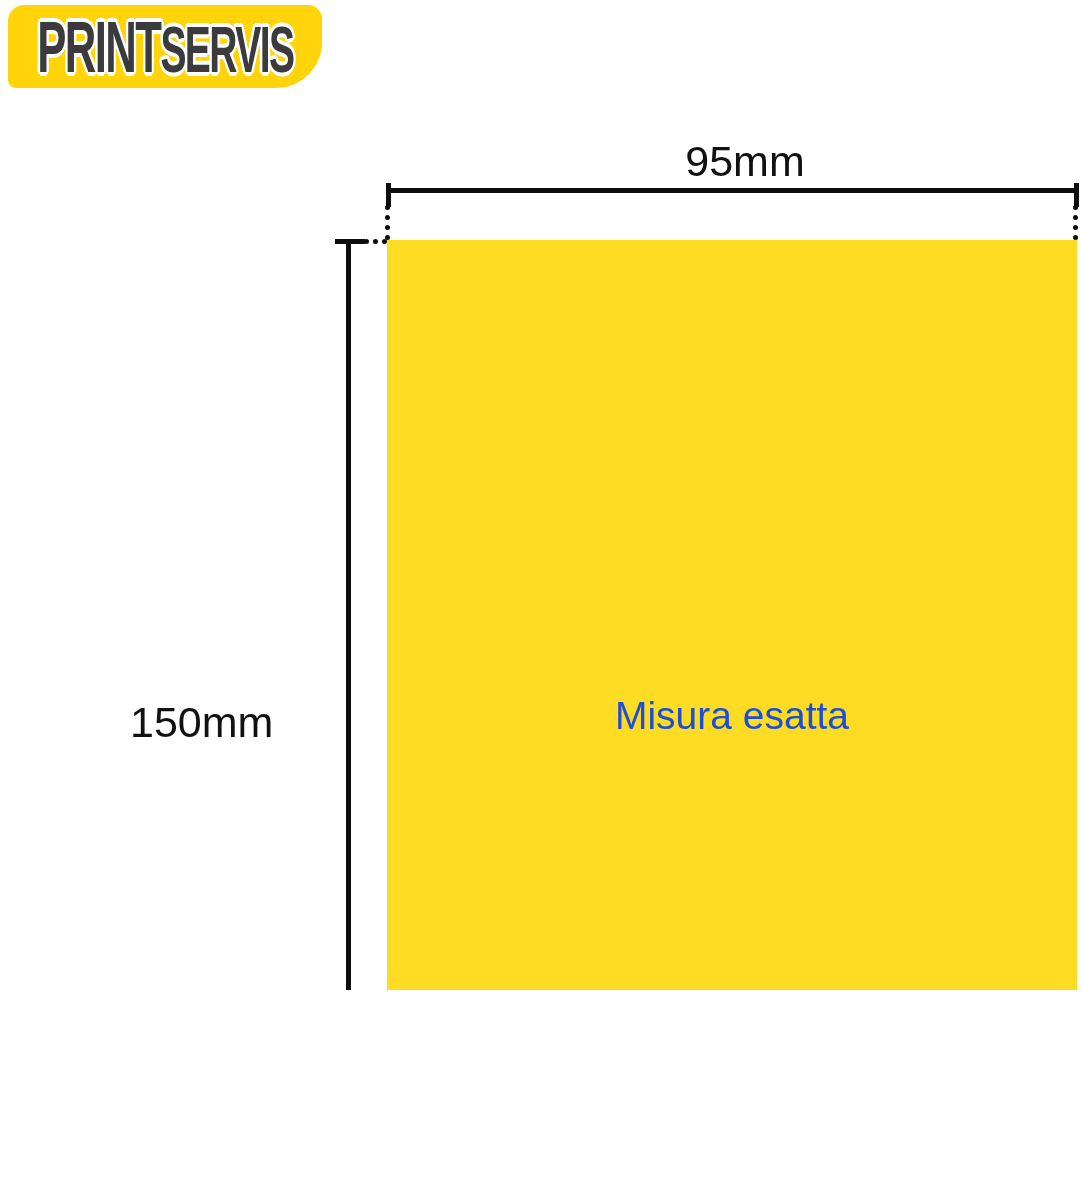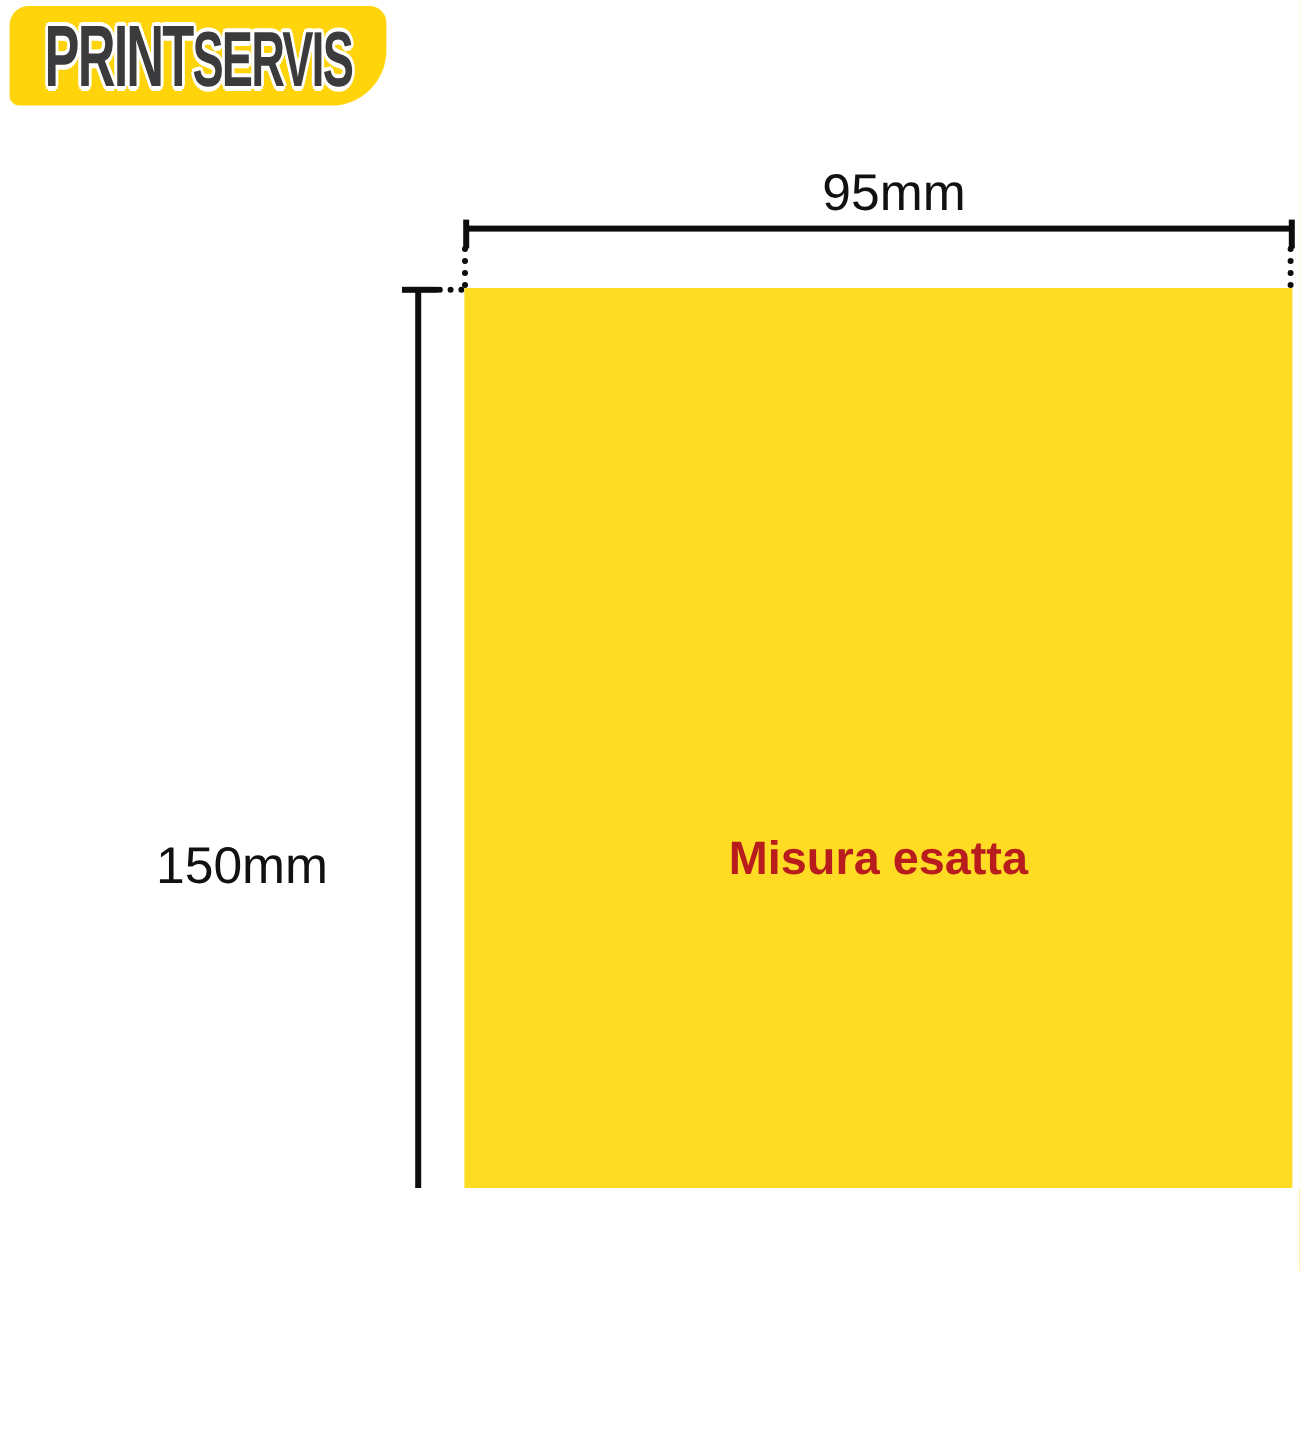--- a/index.html
+++ b/index.html
@@ -133,24 +133,24 @@
     width: 690px;
     height: 962px;
     background: #FEDC24;
     border-radius: 0 0 10px 8px;
     display: flex;
     align-items: center;
     justify-content: center;
   }
   .card-text {
     text-align: center;
-    font-weight: 700;
+    font-weight: 400;
     font-size: 39px;
     line-height: 49px;
-    color: #b91c1c;
+    color: #1d4ed8;
     transform: translateY(-6px);
   }
 </style>
 </head>
 <body>
 
 <div class="stage">
 
   <div class="logo">
     <span class="logo-text"><span class="logo-primary">PRINT</span><span class="logo-secondary">SERVIS</span></span>

